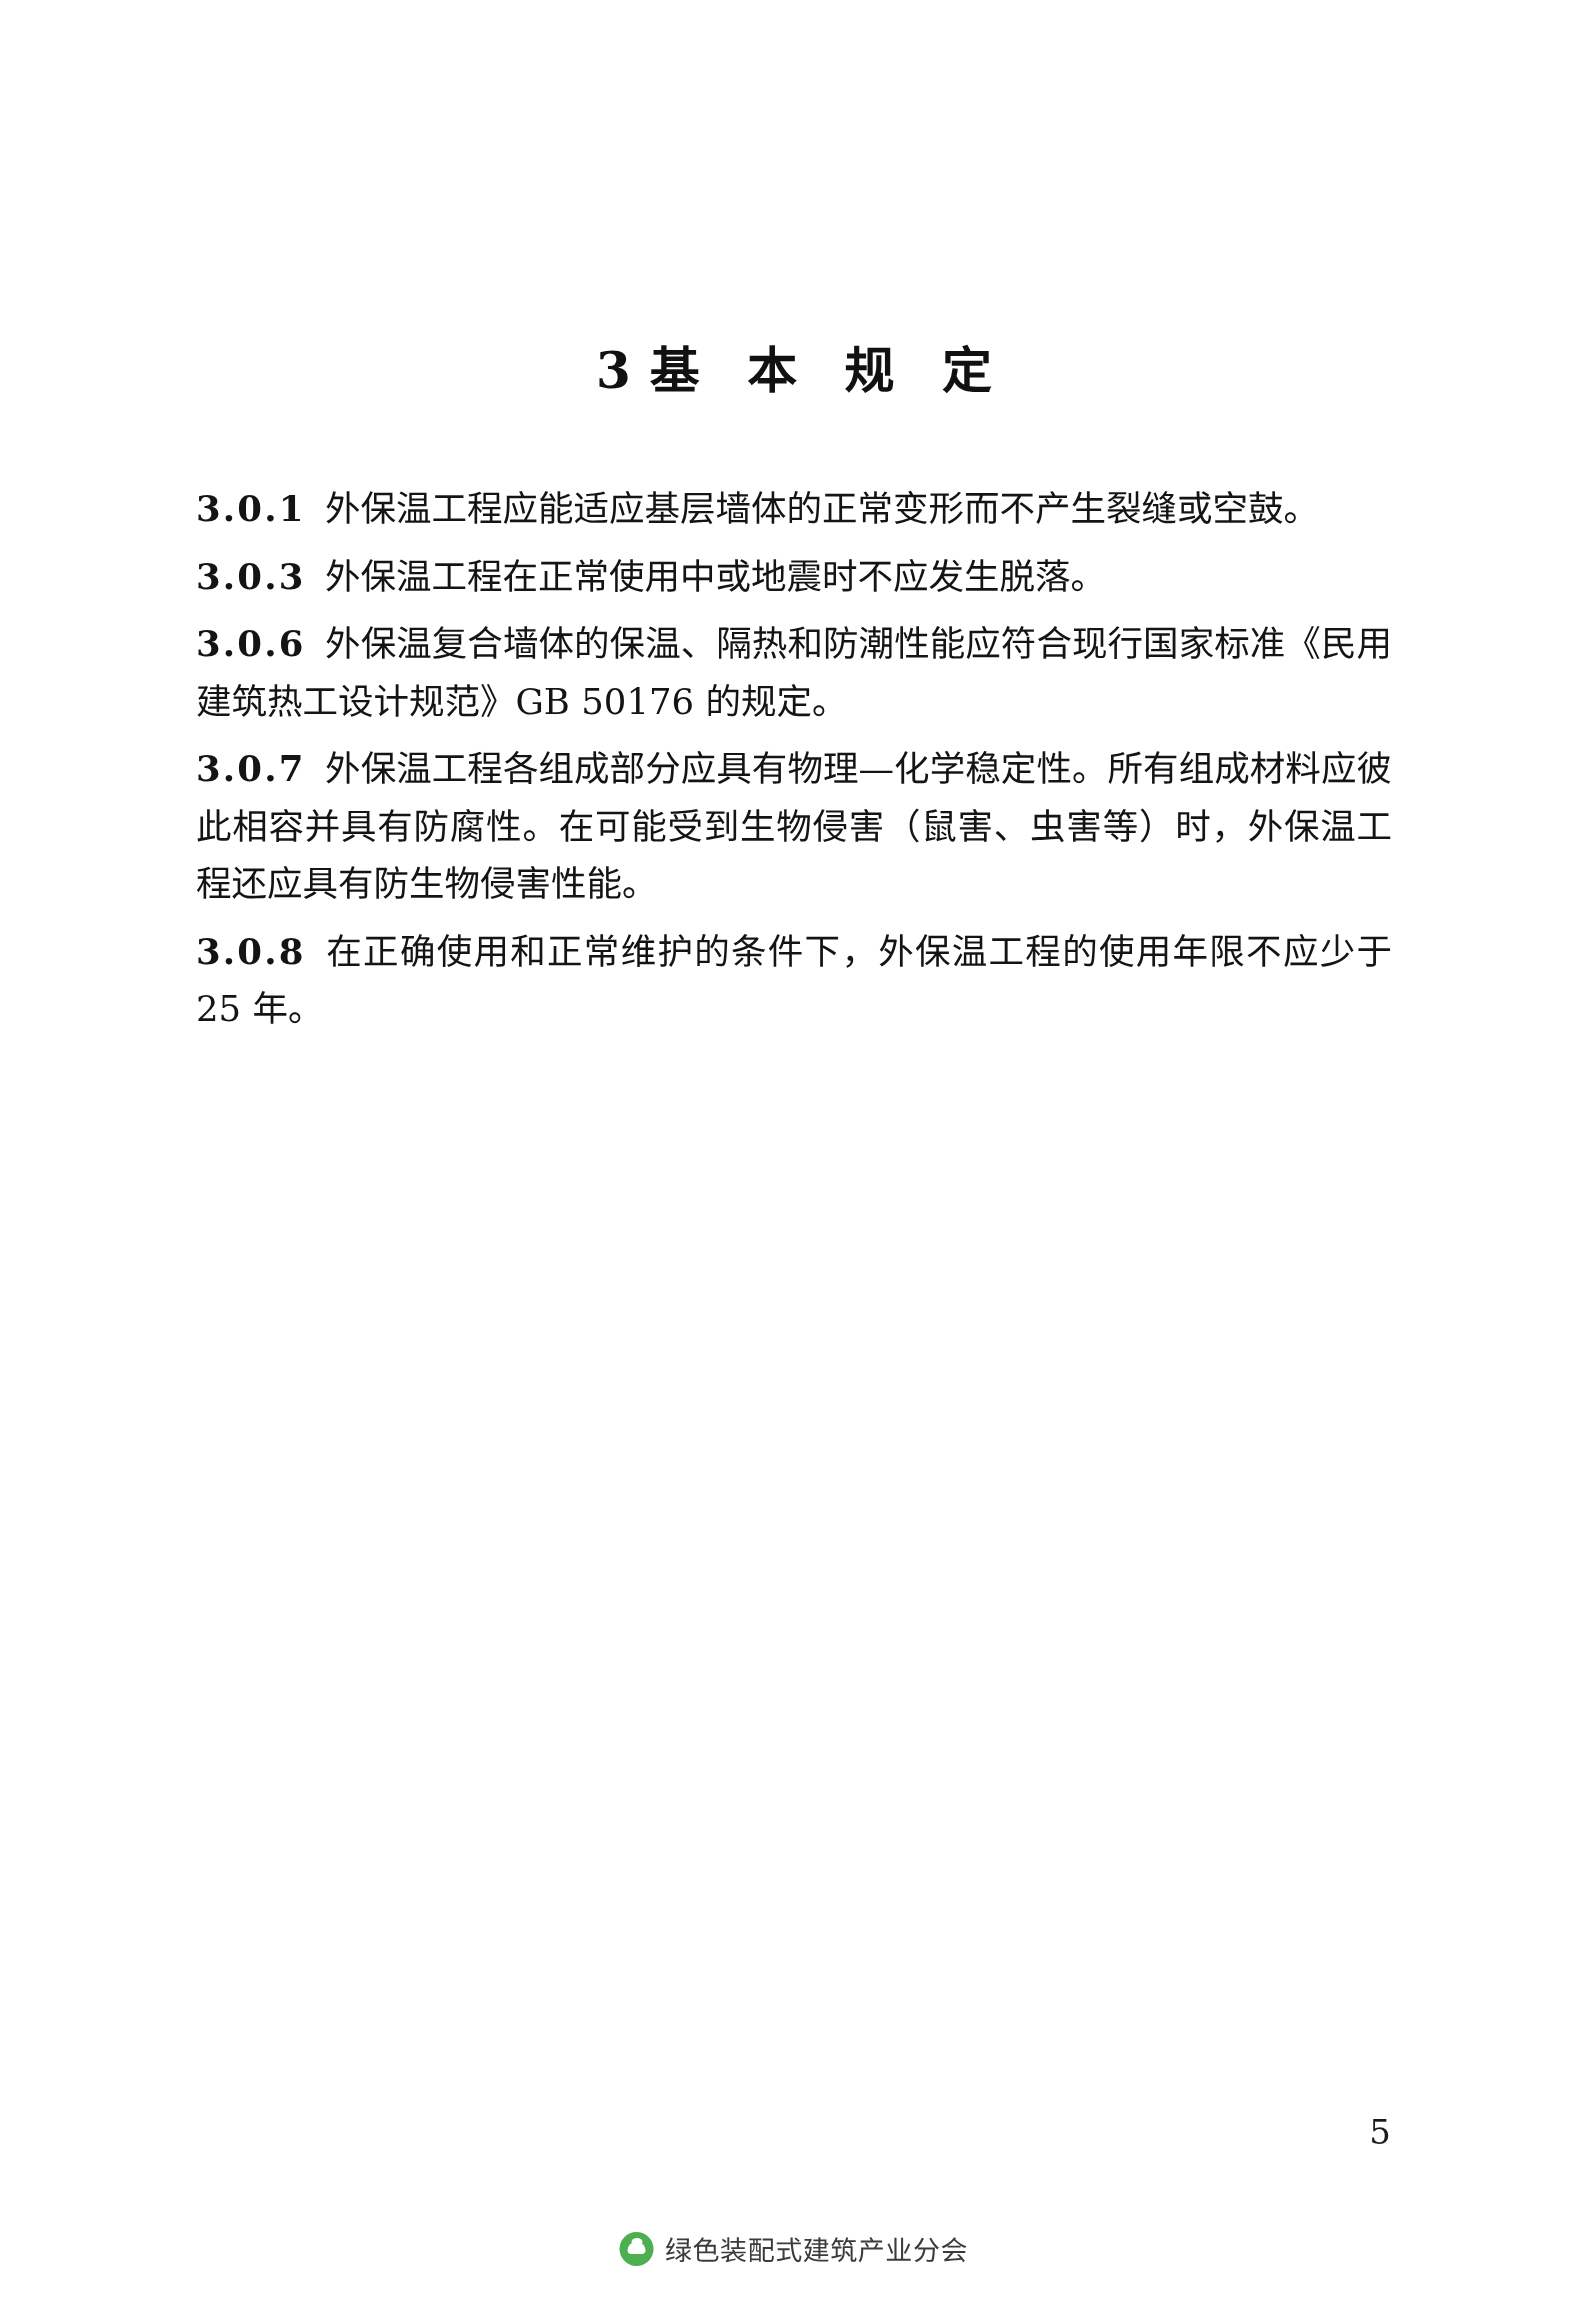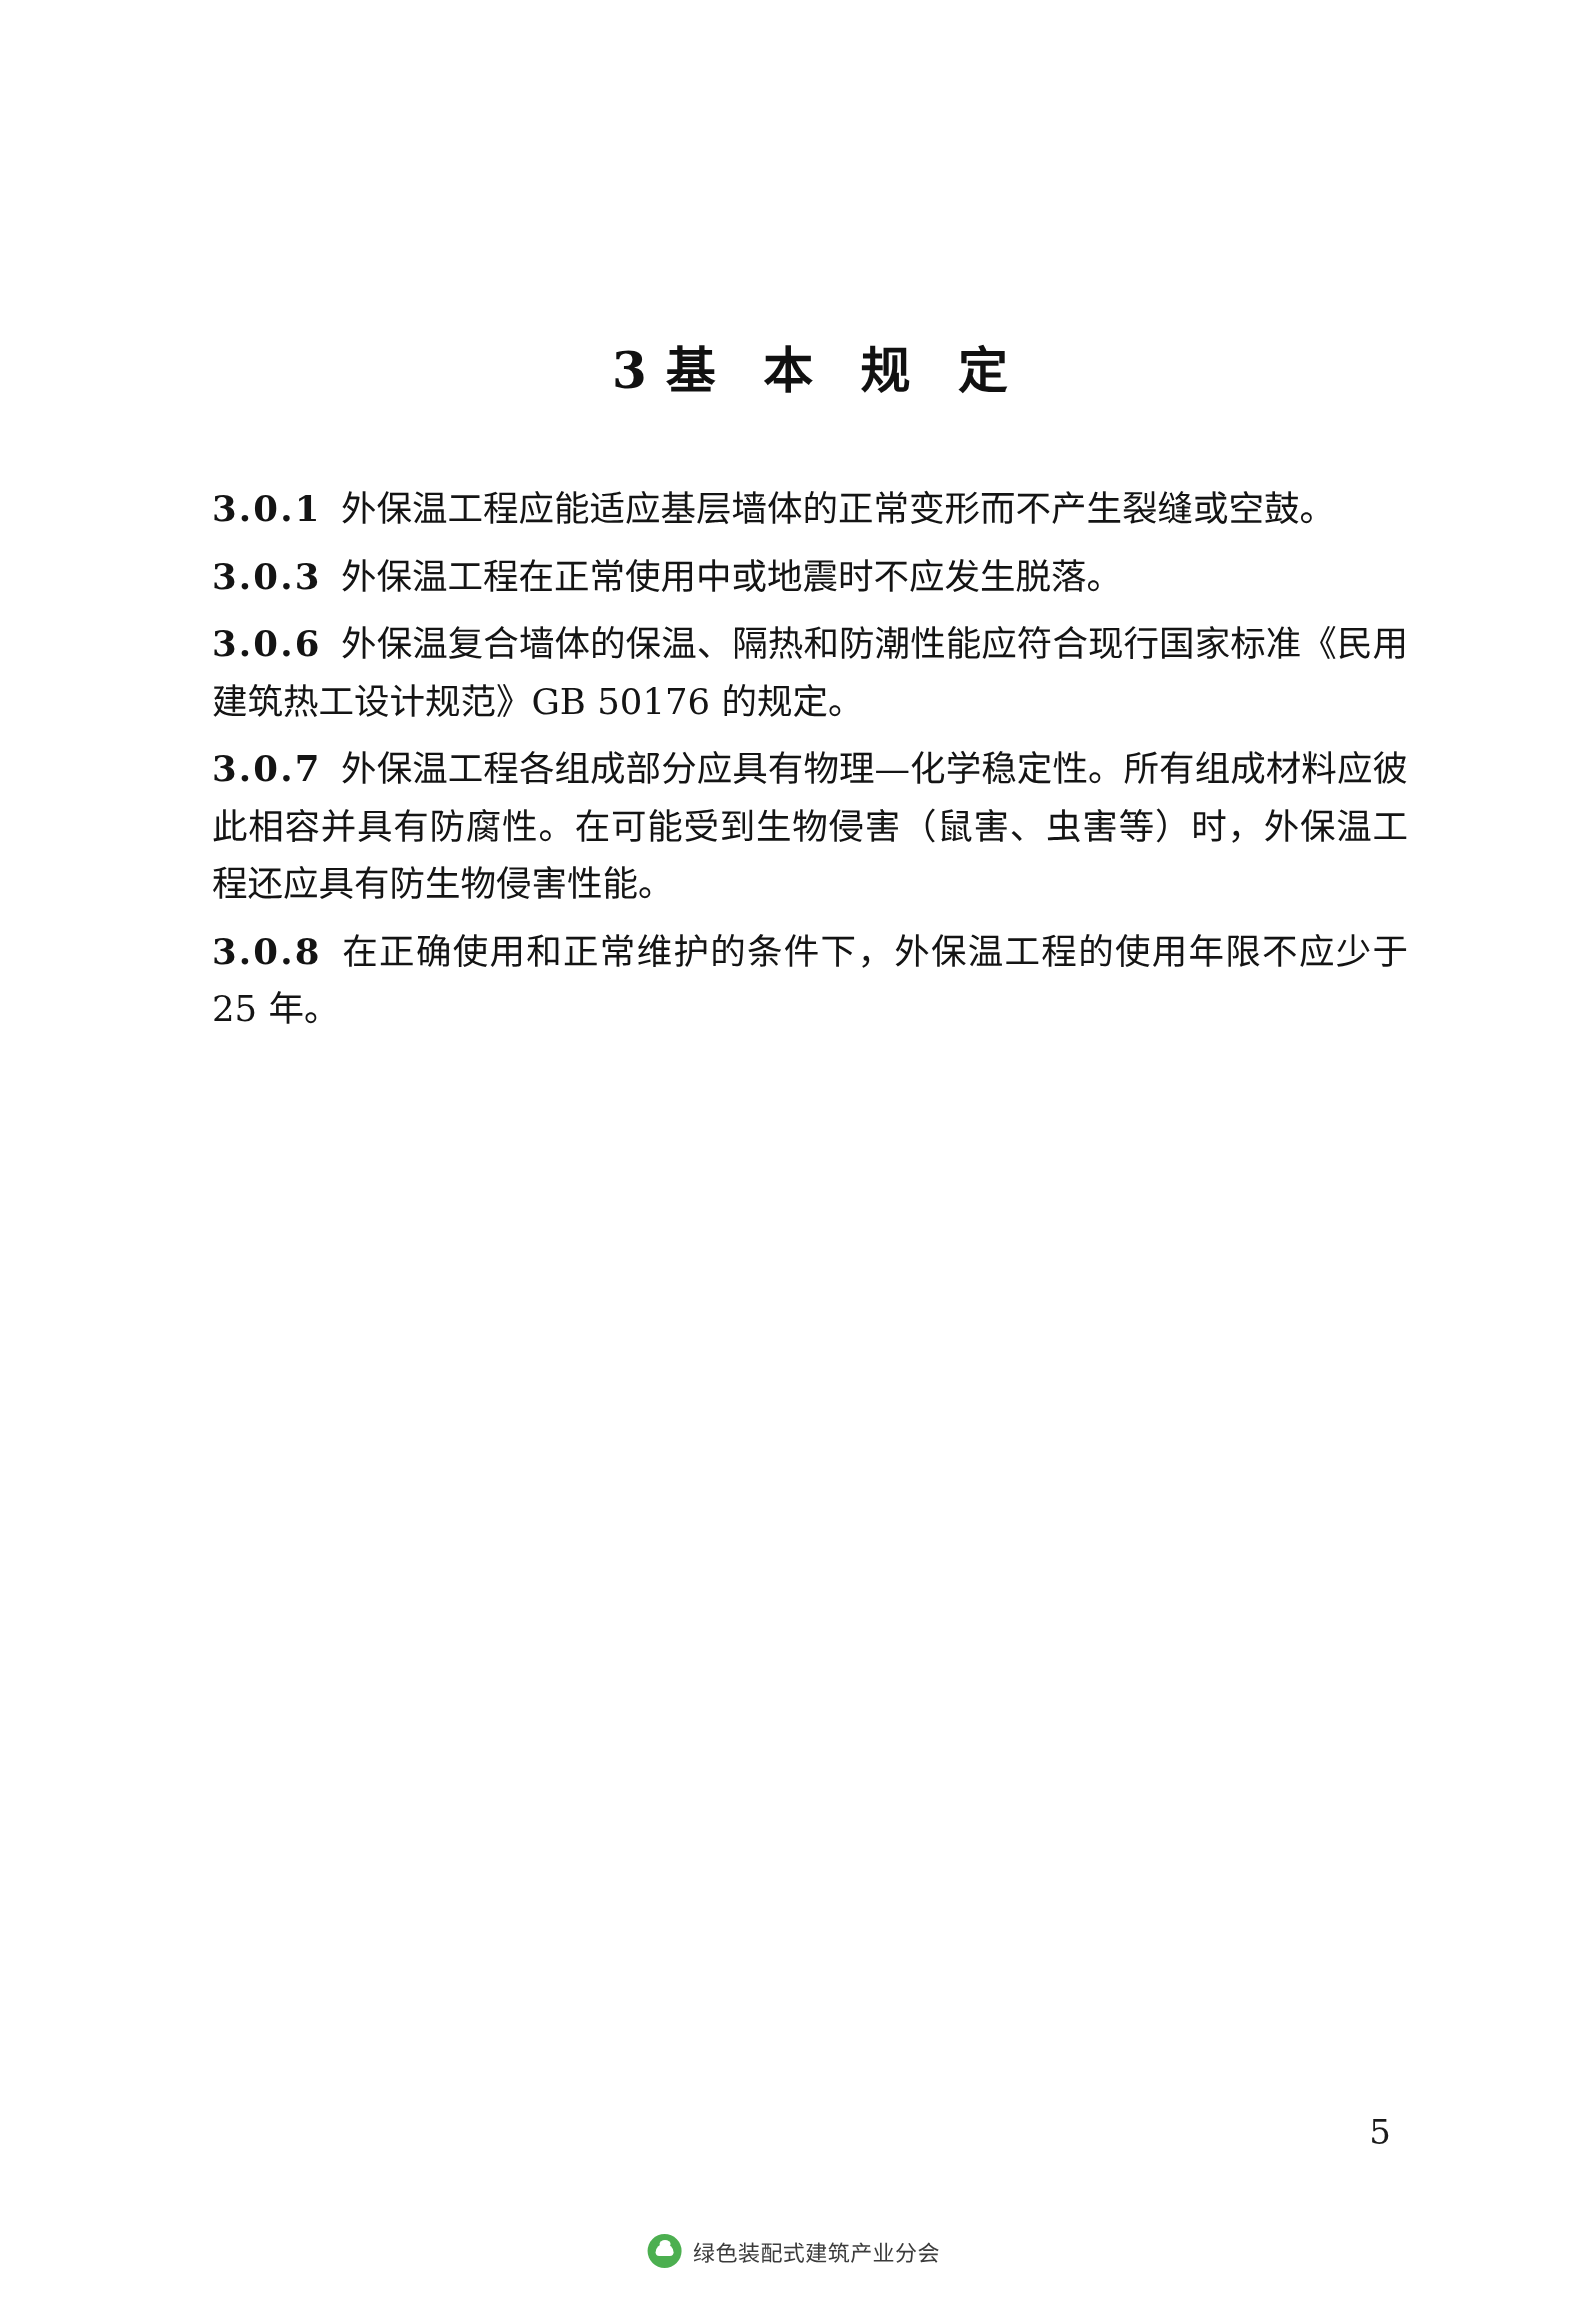--- a/index.html
+++ b/index.html
@@ -20,21 +20,21 @@
     position: absolute;
     left: 0;
     top: 0;
     width: 1587px;
     height: 2300px;
     background: #ffffff;
   }
 
   .content {
     position: absolute;
-    left: 212px;
+    left: 196px;
     top: 330px;
     width: 1196px;
   }
 
   .chapter-title {
     text-align: center;
     font-size: 50px;
     font-weight: bold;
     letter-spacing: 0.30em;
     margin: 0 0 78px 0;
@@ -106,21 +106,21 @@
     content: "";
     position: absolute;
     left: 12px;
     top: 6px;
     width: 11px;
     height: 8px;
     border-radius: 50%;
     background: #ffffff;
   }
   .footer-badge .wm-text {
-    font-size: 22px;
+    font-size: 27px;
     color: #3b3b3b;
     letter-spacing: 0.02em;
     white-space: nowrap;
   }
 </style>
 </head>
 <body>
 
 <div class="page">
 

